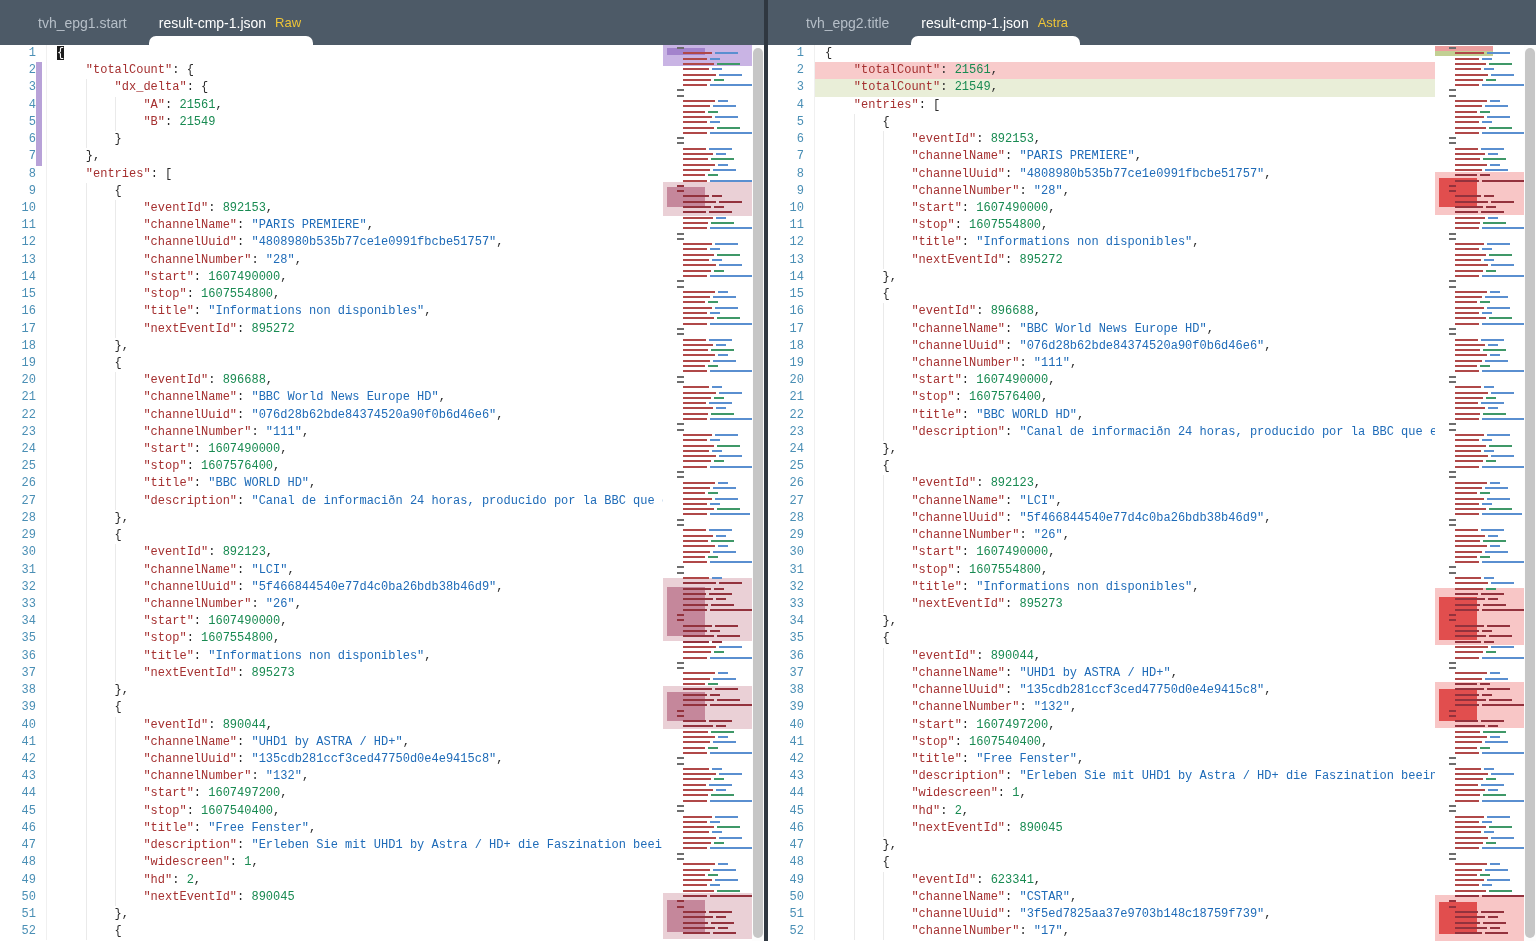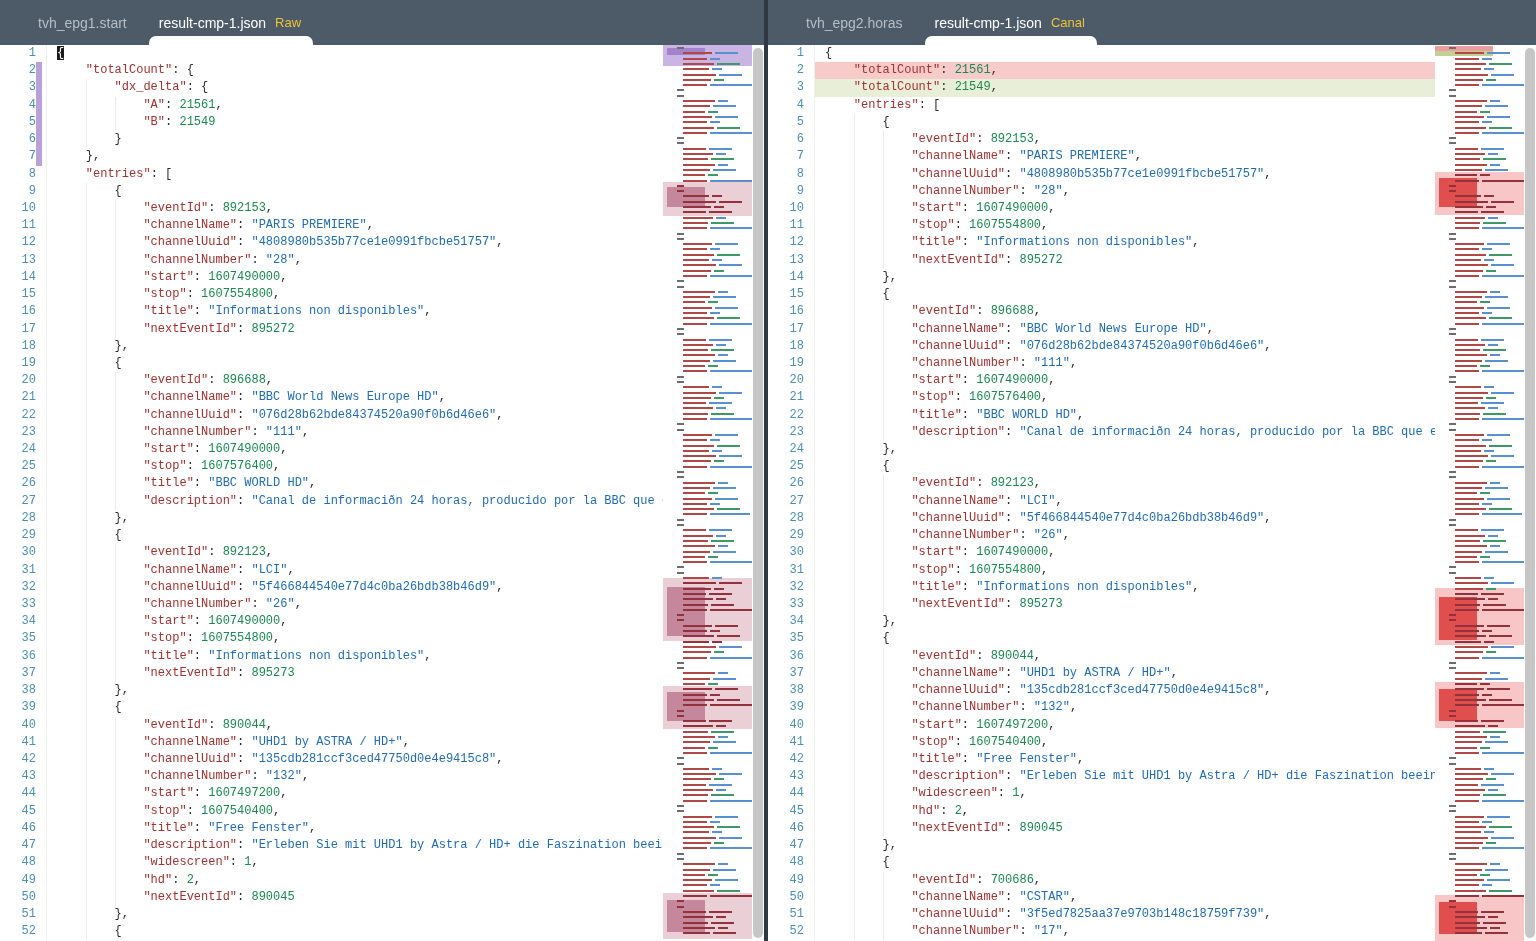--- a/index.html
+++ b/index.html
@@ -937,26 +937,26 @@
         <div class="thumb"></div>
       </div>
     </div>
   </div>
 
   <div class="pane-divider"></div>
 
   <div class="pane" id="right-pane">
     <div class="tabbar">
       <div class="tab tab-1">
-        <span>tvh_epg2.horas</span>
+        <span>tvh_epg2.title</span>
       </div>
       <div class="tab tab-2 active">
         <div class="connector"></div>
         <span>result-cmp-1.json</span>
-        <span class="badge">Canal</span>
+        <span class="badge">Astra</span>
       </div>
     </div>
     <div class="editor">
       <div class="lines" id="right-lines">
           <div class="line">
             <div class="ln">1</div>
             <div class="code"><span>{</span></div>
           </div>
           <div class="line">
             <div class="ln">2</div>
@@ -1141,21 +1141,21 @@
           <div class="line">
             <div class="ln">47</div>
             <div class="code"><i class="guide" style="left: 38.8px;"></i><span>        },</span></div>
           </div>
           <div class="line">
             <div class="ln">48</div>
             <div class="code"><i class="guide" style="left: 38.8px;"></i><span>        {</span></div>
           </div>
           <div class="line">
             <div class="ln">49</div>
-            <div class="code"><i class="guide" style="left: 38.8px;"></i><i class="guide" style="left: 67.6px;"></i><span>            <span class="tk">"eventId"</span>: <span class="tn">700686</span>,</span></div>
+            <div class="code"><i class="guide" style="left: 38.8px;"></i><i class="guide" style="left: 67.6px;"></i><span>            <span class="tk">"eventId"</span>: <span class="tn">623341</span>,</span></div>
           </div>
           <div class="line">
             <div class="ln">50</div>
             <div class="code"><i class="guide" style="left: 38.8px;"></i><i class="guide" style="left: 67.6px;"></i><span>            <span class="tk">"channelName"</span>: <span class="tv">"CSTAR"</span>,</span></div>
           </div>
           <div class="line">
             <div class="ln">51</div>
             <div class="code"><i class="guide" style="left: 38.8px;"></i><i class="guide" style="left: 67.6px;"></i><span>            <span class="tk">"channelUuid"</span>: <span class="tv">"3f5ed7825aa37e9703b148c18759f739"</span>,</span></div>
           </div>
           <div class="line">

